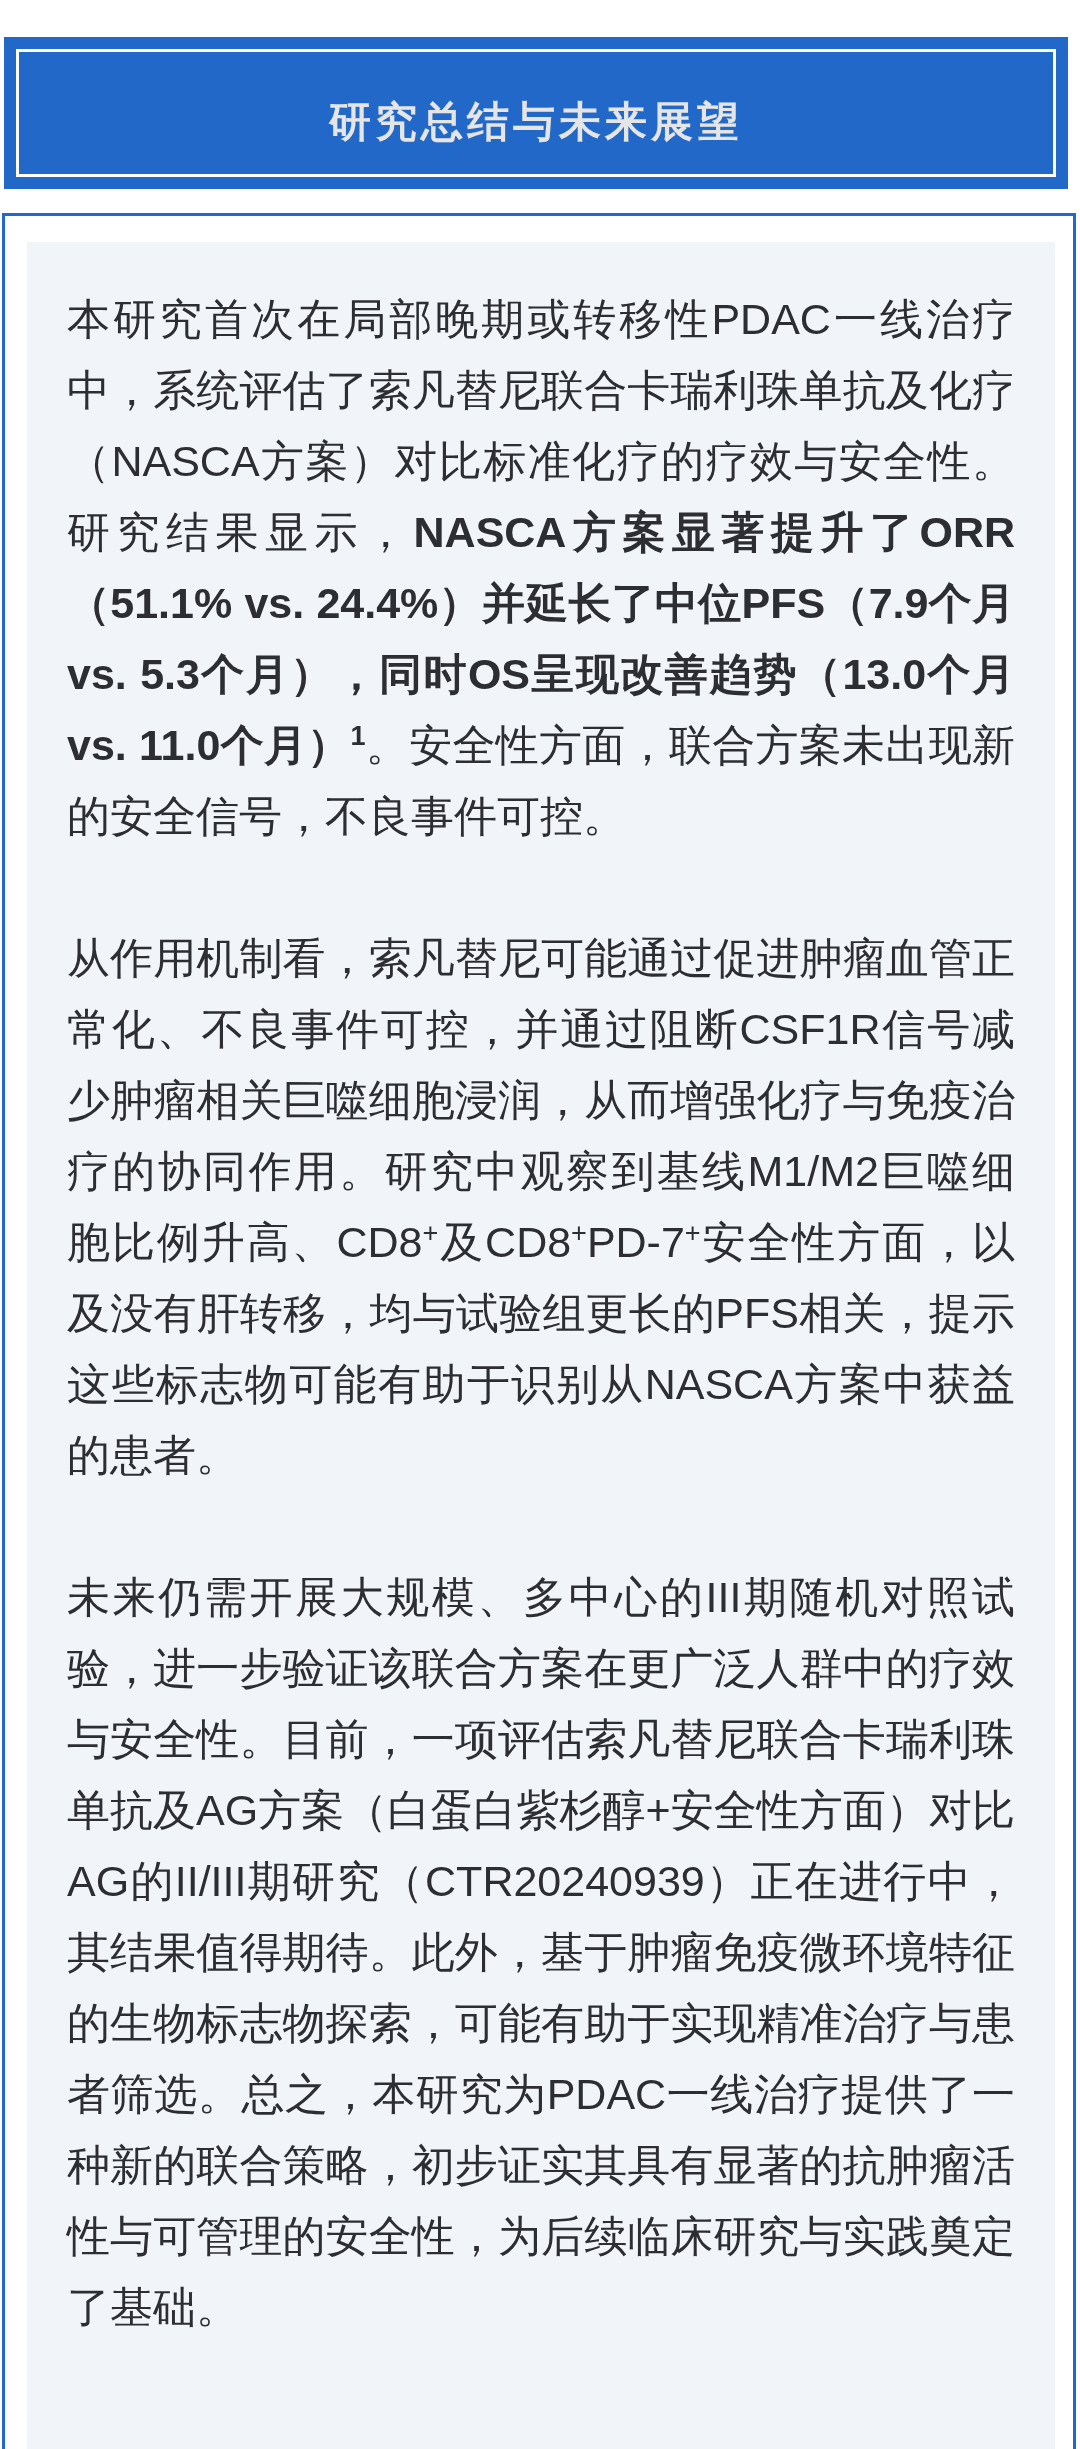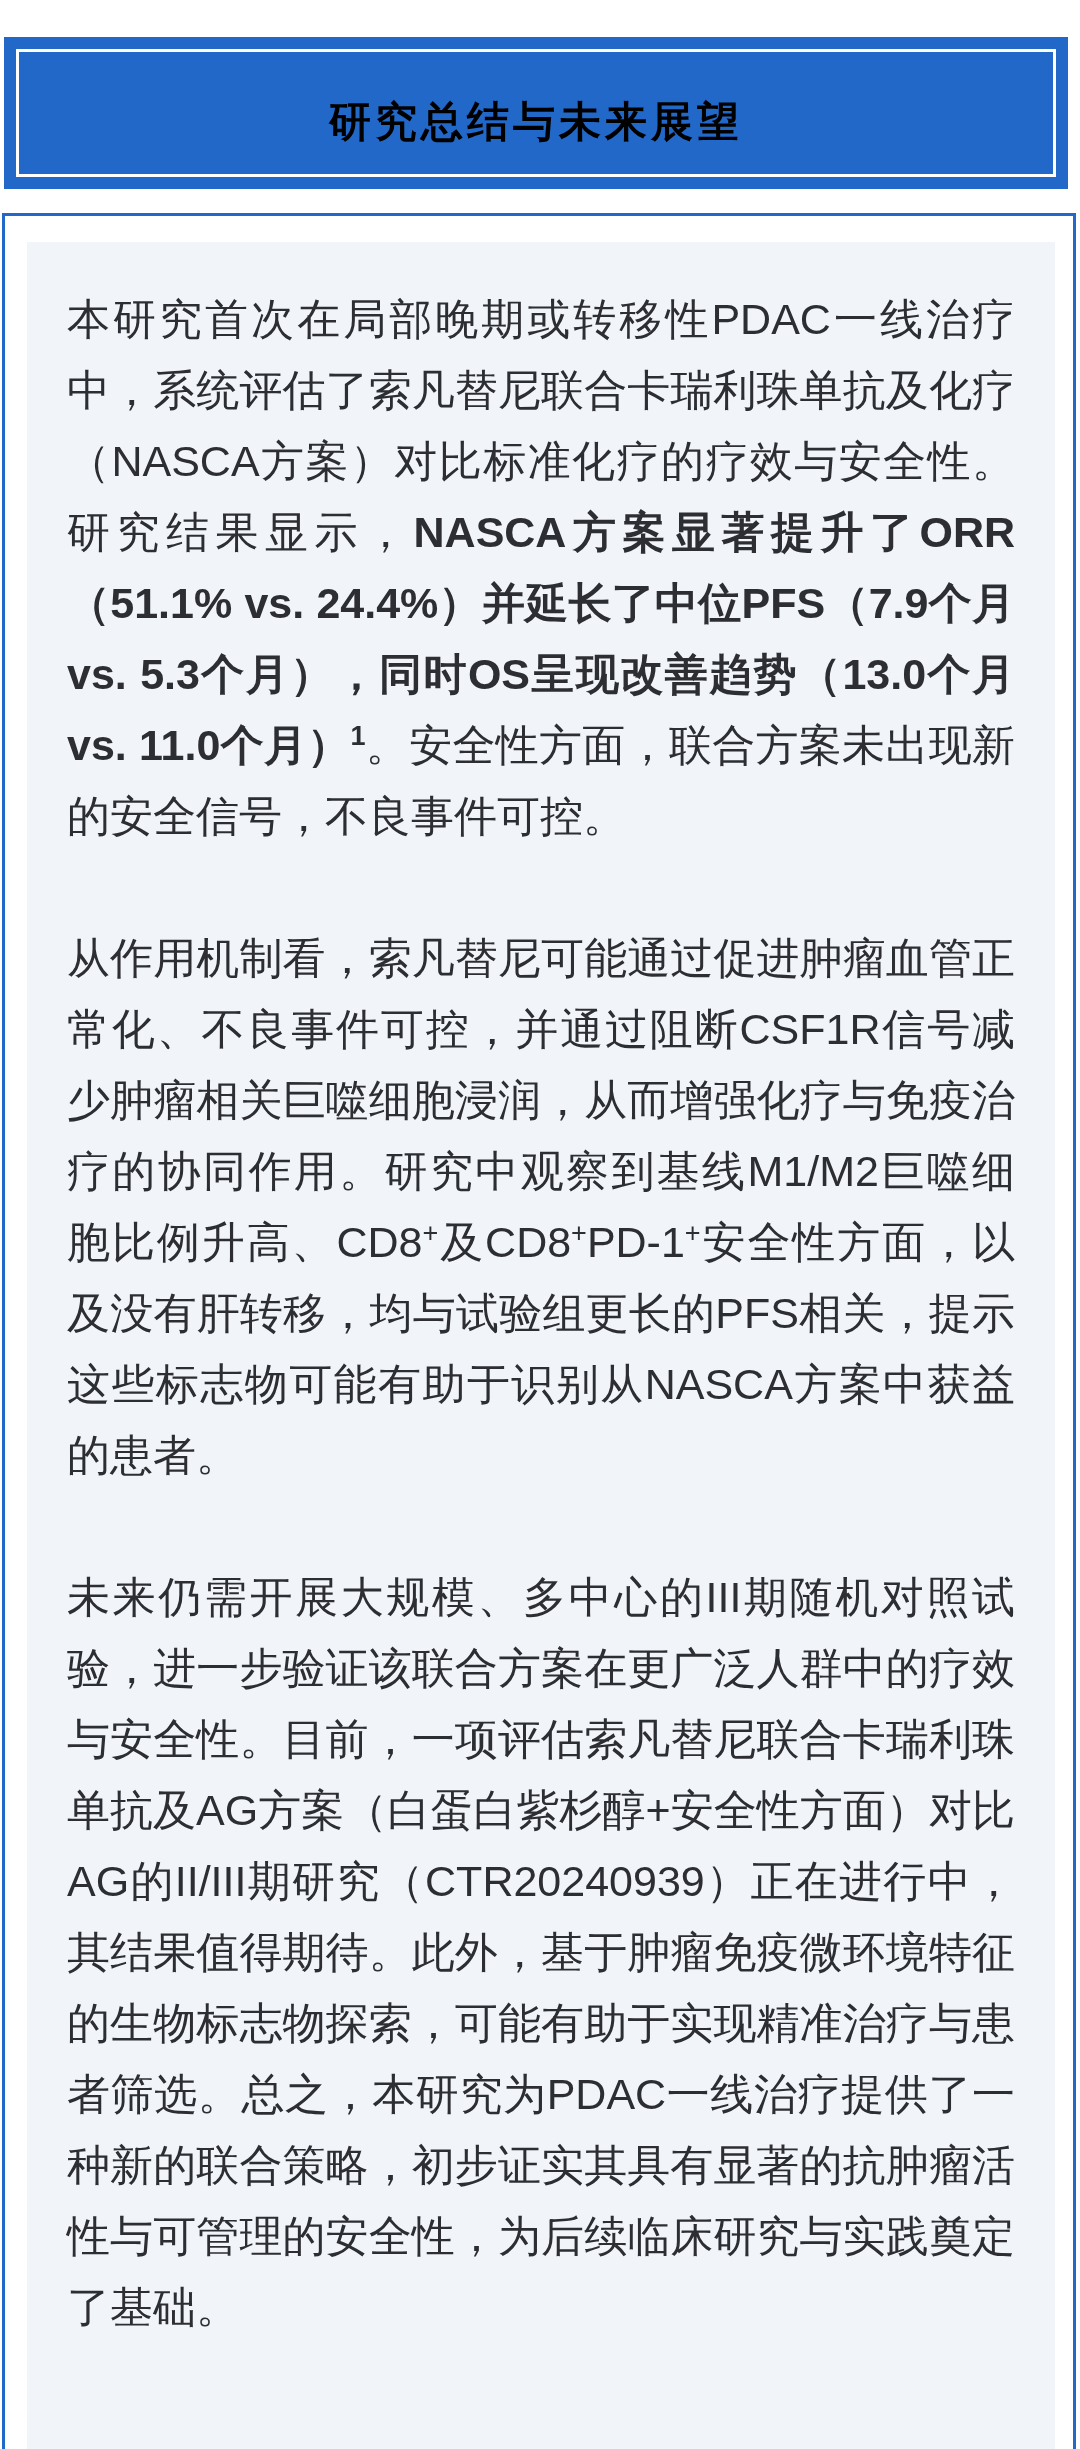--- a/index.html
+++ b/index.html
@@ -24,21 +24,21 @@
   }
   .header-inner{
     position:absolute;
     inset:12px;
     border:3px solid #ffffff;
     display:flex;
     align-items:center;
     justify-content:center;
   }
   .header-title{
-    color:#000000;
+    color:#e5e5e5;
     font-size:42px;
     font-weight:700;
     letter-spacing:4px;
     white-space:nowrap;
     margin-top:17px;
   }
   .summary-card{
     position:absolute;
     left:2px; top:213px;
     width:1074px; height:2314px;
@@ -77,16 +77,16 @@
 
 <div class="header-band">
   <div class="header-inner">
     <div class="header-title">研究总结与未来展望</div>
   </div>
 </div>
 
 <div class="summary-card">
   <div class="summary-panel">
     <p class="para"><span>本研究首次在局部晚期或转移性PDAC一线治疗中，系统评估了索凡替尼联合卡瑞利珠单抗及化疗（NASCA方案）对比标准化疗的疗效与安全性。研究结果显示，</span><span class="b">NASCA方案显著提升了ORR（51.1% vs. 24.4%）并延长了中位PFS（7.9个月 vs. 5.3个月），同时OS呈现改善趋势（13.0个月 vs. 11.0个月）</span><sup class="b">1</sup><span>。安全性方面，联合方案未出现新的安全信号，不良事件可控。</span></p>
-    <p class="para"><span>从作用机制看，索凡替尼可能通过促进肿瘤血管正常化、不良事件可控，并通过阻断CSF1R信号减少肿瘤相关巨噬细胞浸润，从而增强化疗与免疫治疗的协同作用。研究中观察到基线M1/M2巨噬细胞比例升高、CD8</span><sup>+</sup><span>及CD8</span><sup>+</sup><span>PD-1</span><sup>+</sup><span>安全性方面，以及没有肝转移，均与试验组更长的PFS相关，提示这些标志物可能有助于识别从NASCA方案中获益的患者。</span></p>
+    <p class="para"><span>从作用机制看，索凡替尼可能通过促进肿瘤血管正常化、不良事件可控，并通过阻断CSF1R信号减少肿瘤相关巨噬细胞浸润，从而增强化疗与免疫治疗的协同作用。研究中观察到基线M1/M2巨噬细胞比例升高、CD8</span><sup>+</sup><span>及CD8</span><sup>+</sup><span>PD-7</span><sup>+</sup><span>安全性方面，以及没有肝转移，均与试验组更长的PFS相关，提示这些标志物可能有助于识别从NASCA方案中获益的患者。</span></p>
     <p class="para"><span>未来仍需开展大规模、多中心的III期随机对照试验，进一步验证该联合方案在更广泛人群中的疗效与安全性。目前，一项评估索凡替尼联合卡瑞利珠单抗及AG方案（白蛋白紫杉醇+安全性方面）对比AG的II/III期研究（CTR20240939）正在进行中，其结果值得期待。此外，基于肿瘤免疫微环境特征的生物标志物探索，可能有助于实现精准治疗与患者筛选。总之，本研究为PDAC一线治疗提供了一种新的联合策略，初步证实其具有显著的抗肿瘤活性与可管理的安全性，为后续临床研究与实践奠定了基础。</span></p>
   </div>
 </div>
 
 </body></html>

